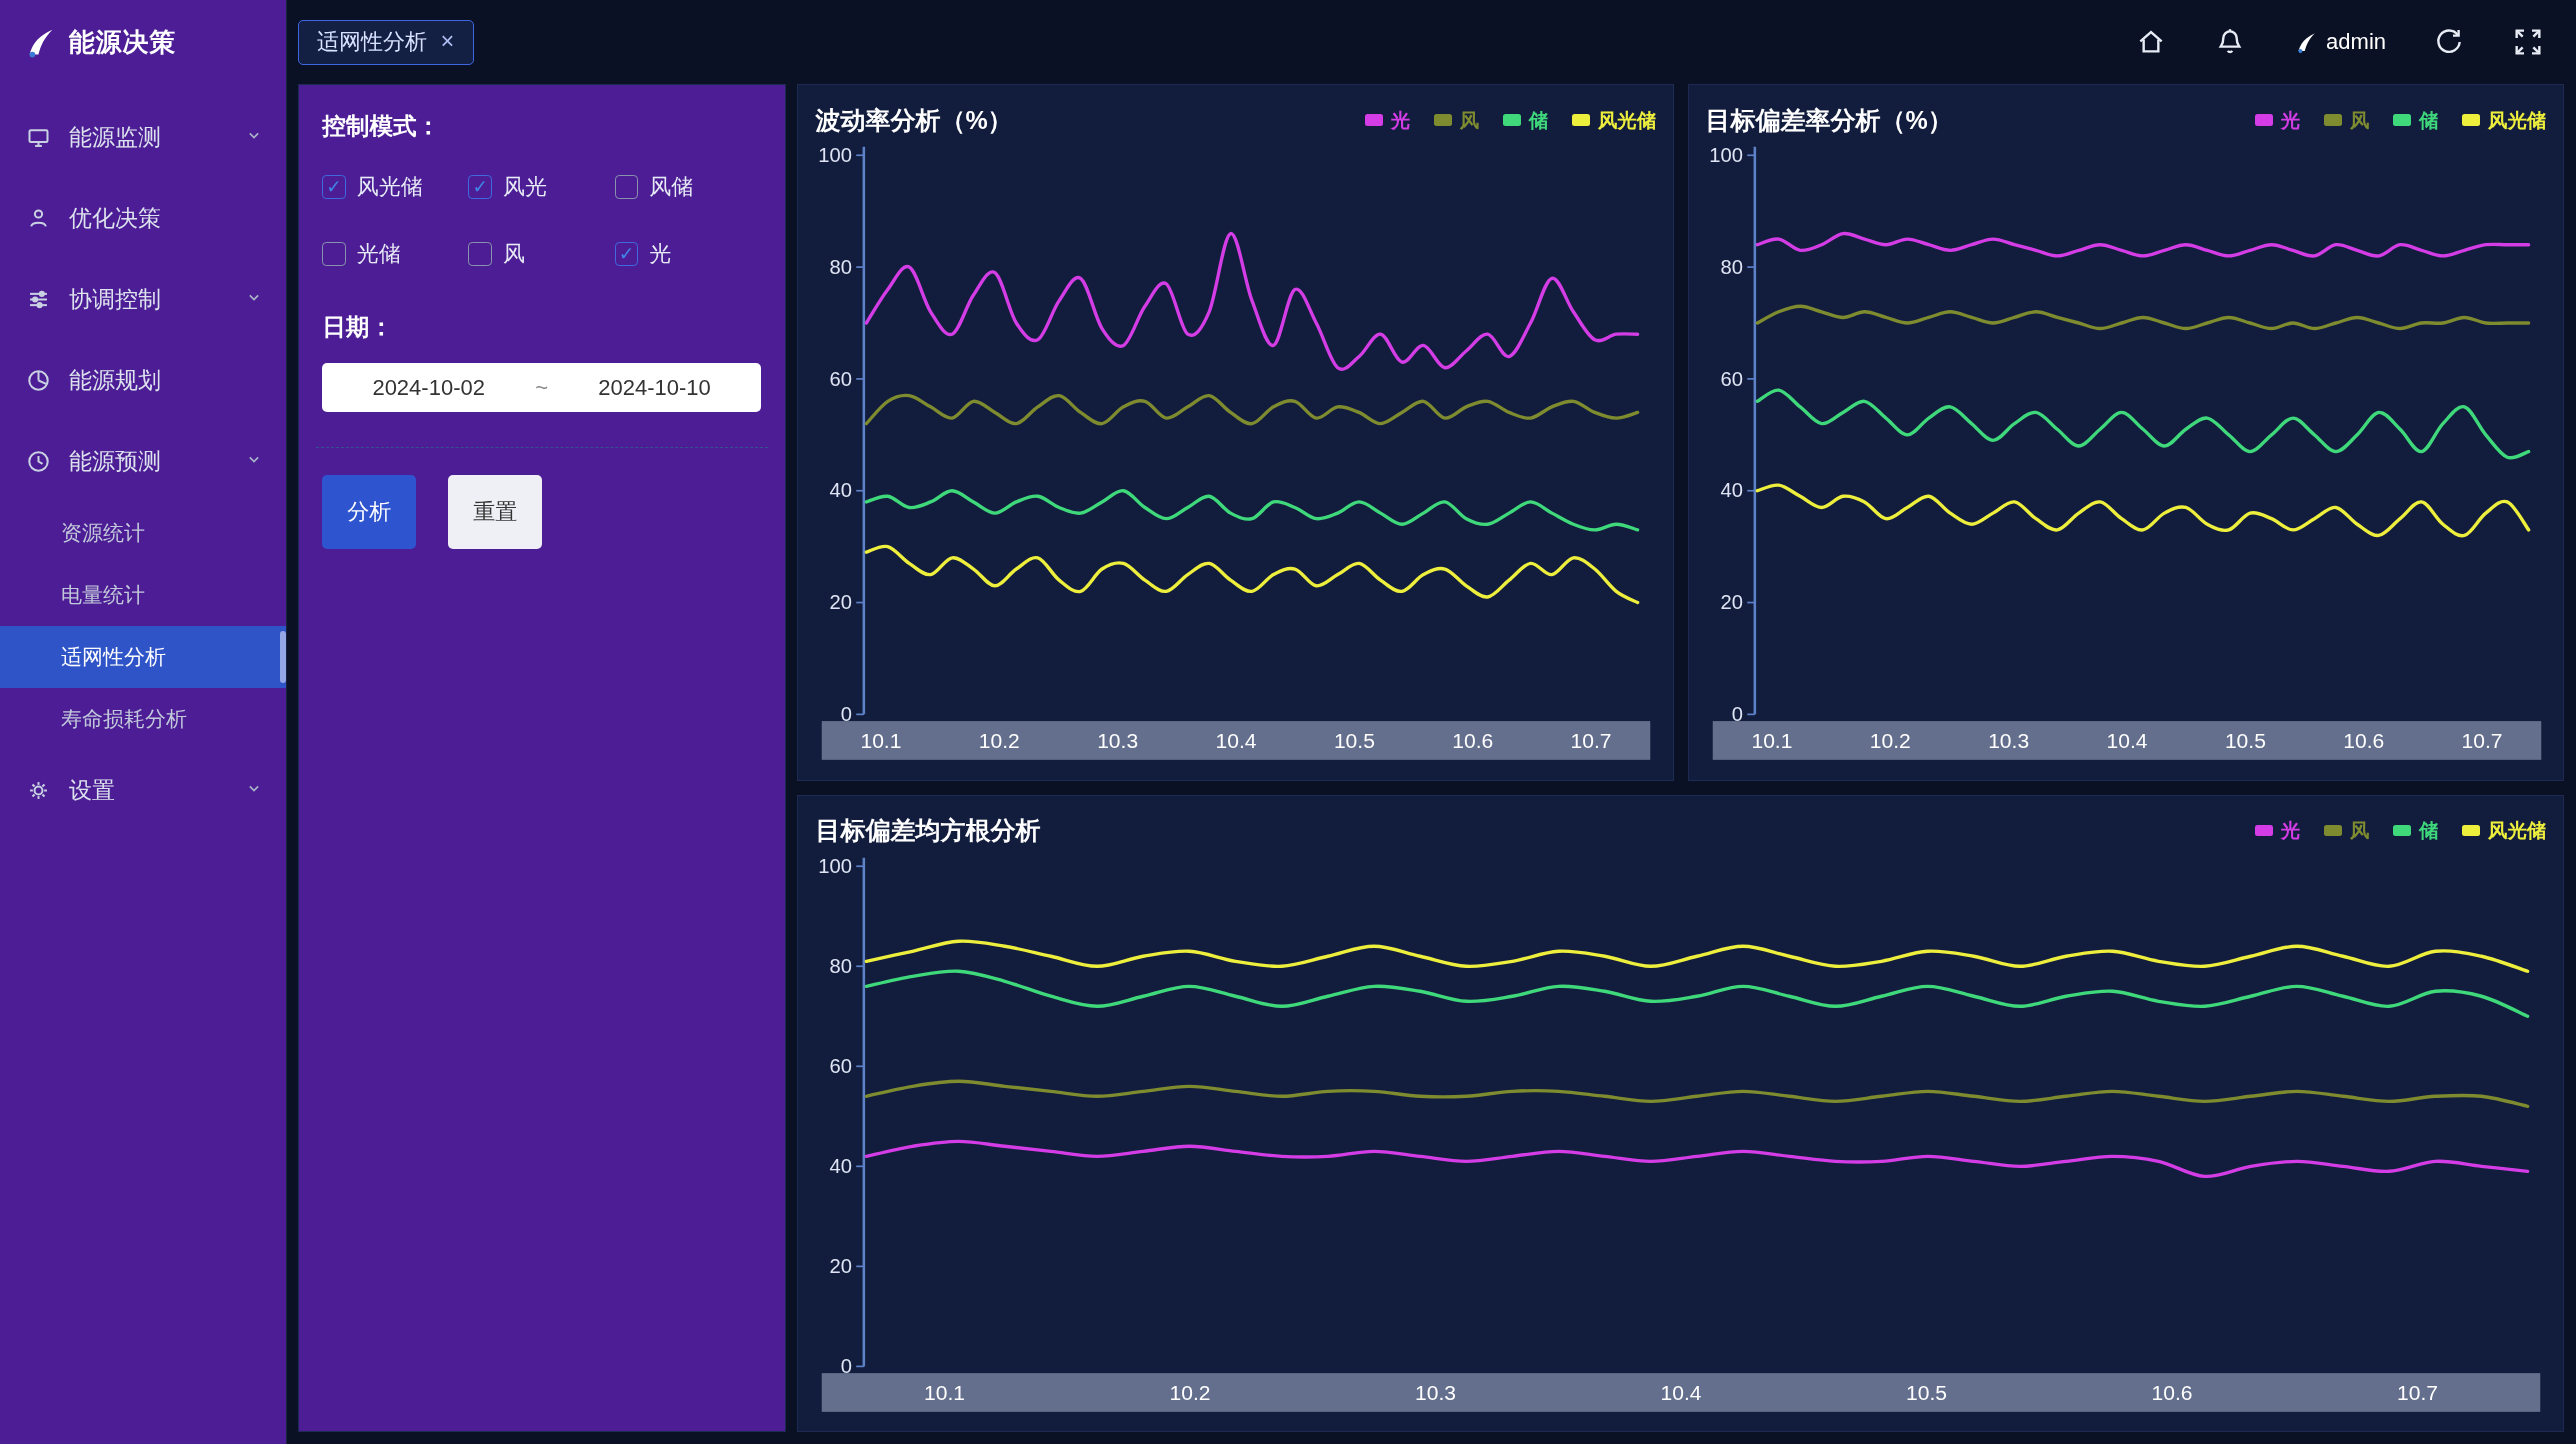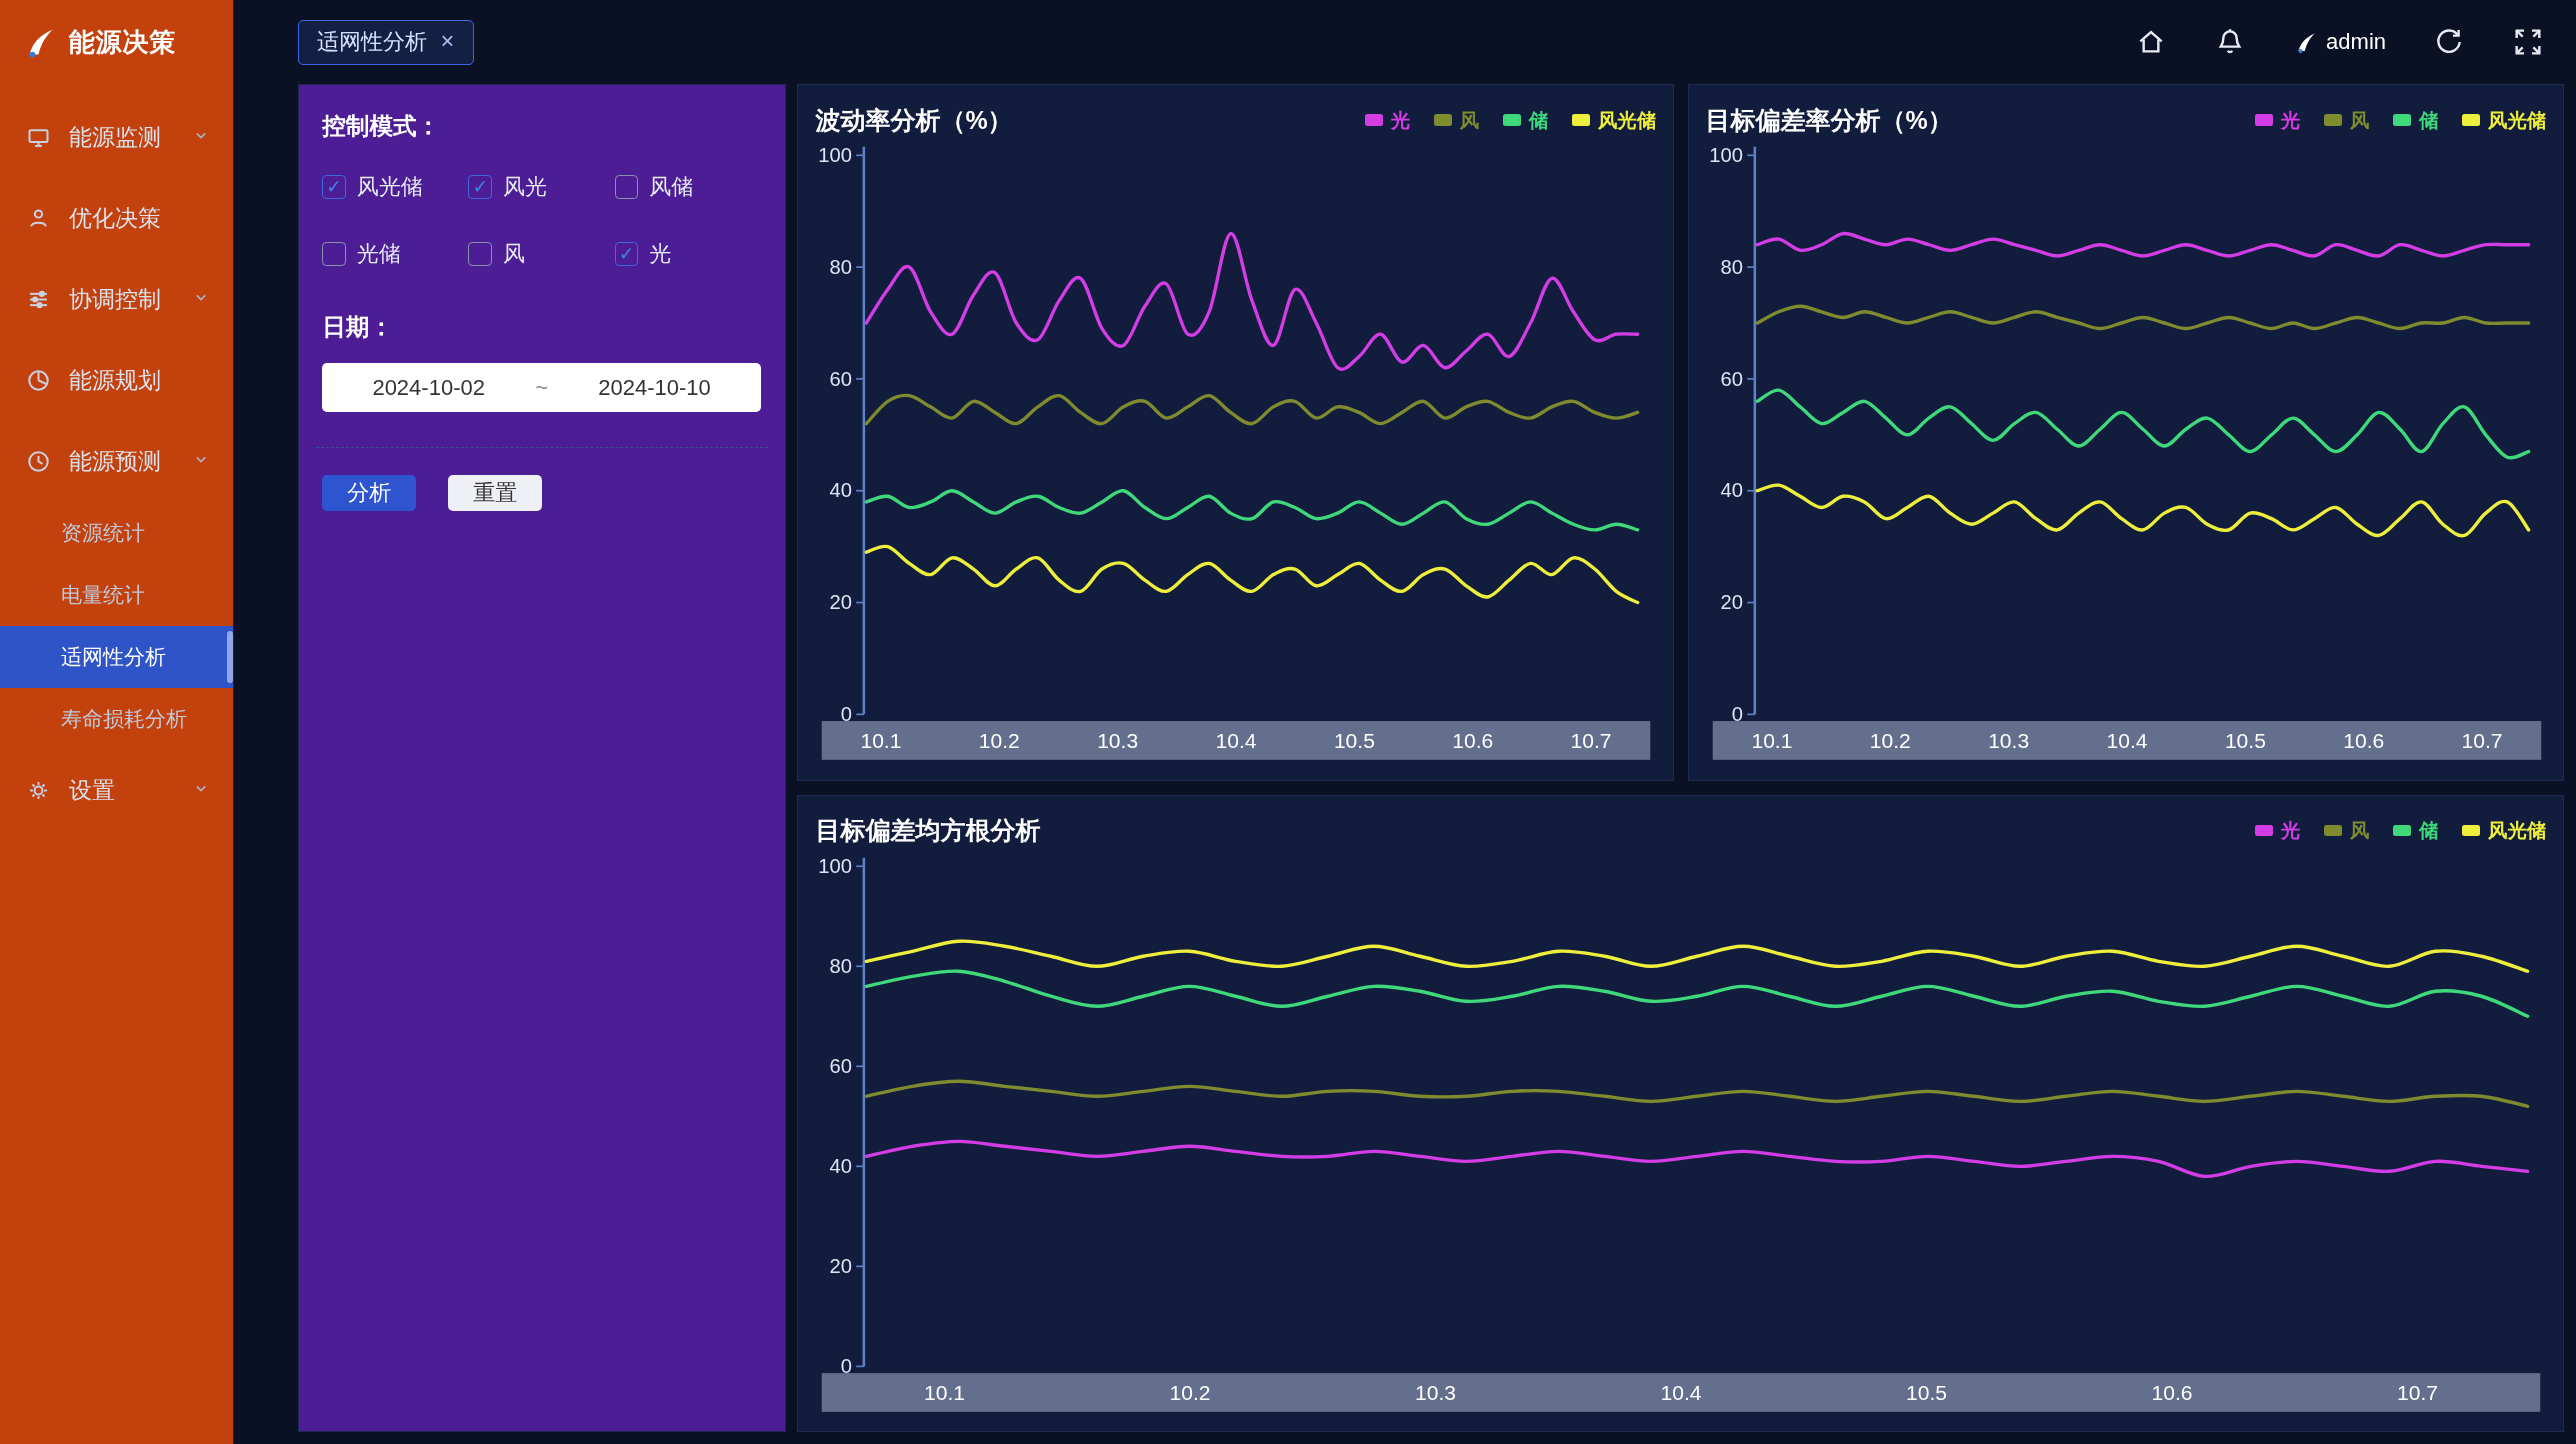--- a/index.html
+++ b/index.html
@@ -1,21 +1,21 @@
 <!DOCTYPE html>
 <html style="font-size:13.5px"><head>
 <meta charset="utf-8">
 <style>
   * { margin:0; padding:0; box-sizing:border-box; }
   html,body { width:2576px; height:1445px; overflow:hidden; background:#0a1124;
     font-family:"Liberation Sans","DejaVu Sans",sans-serif; }
 
   
-  .sidebar { position:absolute; left:0; top:0; bottom:0; width:234px;
-    background:#c2410c; border-right:0.8px solid #1a2340; z-index:5; }
+  .sidebar { position:absolute; left:0; top:0; bottom:0; width:287px;
+    background:#4c1d95; border-right:0.8px solid #1a2340; z-index:5; }
   .logo-row { display:flex; align-items:center; gap:11.8px; padding:25px 0 18.5px 22px; }
   .logo-title { color:#ffffff; font-size:26px; font-weight:bold; letter-spacing:0.8px; }
   .menu { margin-top:18.5px; }
   .menu-item { height:81px; display:flex; align-items:center; gap:17px;
     padding:0 22px 0 25px; color:#dde3ee; font-size:23px; cursor:pointer; }
   .menu-item svg.mi { width:27px; height:27px; flex:none; }
   .chev { margin-left:auto; flex:none; }
   .chev svg { width:20px; height:20px; }
   .chev.up svg { transform:rotate(180deg); }
   .submenu-item { height:62px; display:flex; align-items:center; padding-left:61px;
@@ -53,21 +53,21 @@
   .cb.checked .cbx { border-color:#3f6ae0; }
   .mark { display:none; font-size:18.5px; color:#3f87e8; font-weight:bold; }
   .cb.checked .mark { display:block; }
   .date-label { margin-top:42px; }
   .date-field { margin-top:20px; background:#ffffff; border-radius:5px; height:49px;
     display:flex; align-items:center; justify-content:space-evenly; color:#333333;
     font-size:22px; cursor:pointer; }
   .date-sep { color:#888888; }
   .divider { border-top:1.7px dashed #33508f; margin:35px -6.7px 0 -6.7px; }
   .btns { display:flex; gap:32px; margin-top:27px; }
-  .btn { border:none; border-radius:5px; font-size:22px; padding:3px 25px;
+  .btn { border:none; border-radius:5px; font-size:22px; padding:22px 25px;
     cursor:pointer; font-family:inherit; }
   .btn-primary { background:#2f54d0; color:#ffffff; }
   .btn-secondary { background:#eef0f5; color:#333333; }
 
   
   .charts { flex:1; display:flex; flex-direction:column; gap:13.5px; min-width:0; }
   .chart-row { display:flex; gap:13.5px; height:697px;border-radius:8px; }
   .chart-panel { background:#121d3d; border:0.8px solid #1d2a52; flex:1;
     display:flex; flex-direction:column; padding:15px 17px; min-width:0; }
   .chart-panel.bottom { flex:1; height:auto; }

